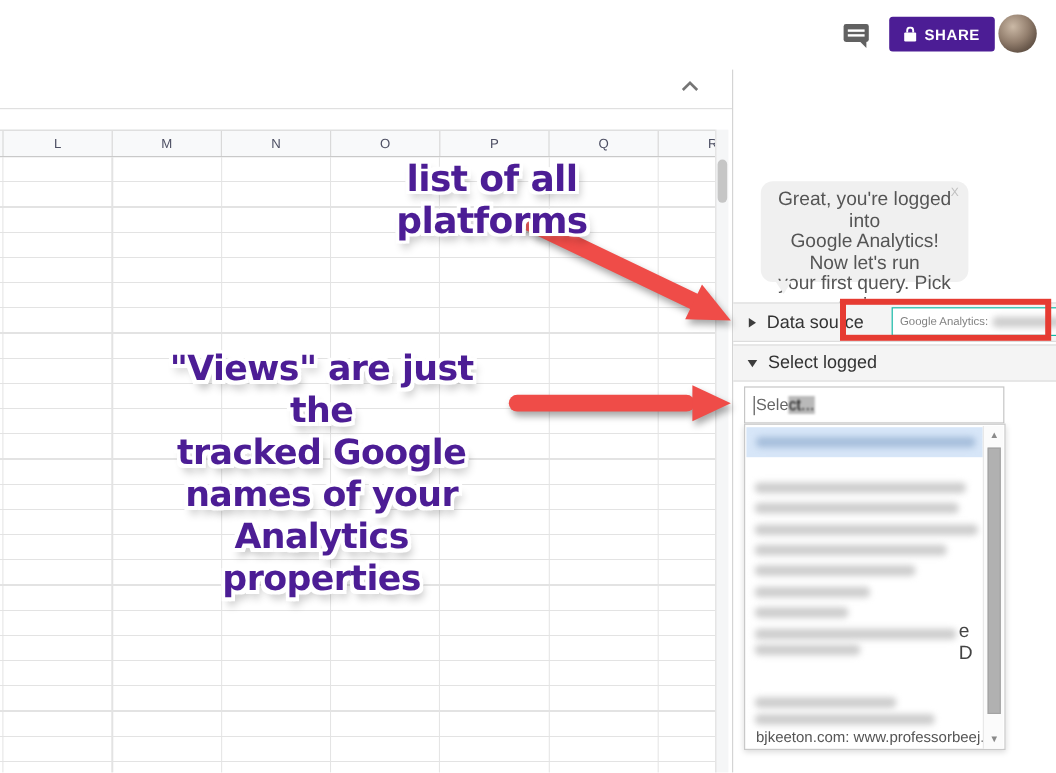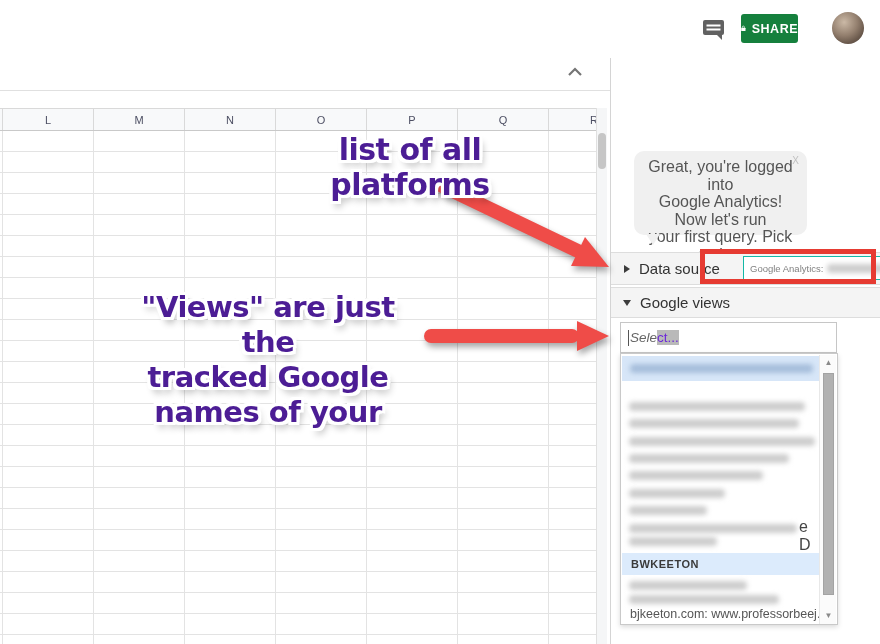--- a/index.html
+++ b/index.html
@@ -2,21 +2,21 @@
 <html><head>
 <meta charset="utf-8">
 <style>
   * { margin:0; padding:0; box-sizing:border-box; }
   body { font-family:"Liberation Sans", sans-serif; background:#fff; }
   .stage { position:relative; width:880px; height:644px; overflow:hidden; background:#fff; }
   .abs { position:absolute; }
 
   
   .comment-btn { left:701px; top:16px; width:26px; height:26px; }
-  .share-btn { left:741px; top:14px; width:57px; height:29px; background:#15803d; border-radius:3px;
+  .share-btn { left:741px; top:14px; width:88px; height:29px; background:#4c1d95; border-radius:3px;
     display:flex; align-items:center; justify-content:center; gap:6px; cursor:pointer; }
   .share-btn span { color:#fff; font-size:12.5px; font-weight:bold; letter-spacing:0.5px; }
   .avatar { left:832px; top:12px; width:32px; height:32px; border-radius:50%;
     background:radial-gradient(circle at 38% 32%, #cbb9a6, #937f6e 45%, #6b5a4d 70%, #473c33 100%); }
 
   
   .toolbar-sep { left:0; top:90px; width:610px; height:1px; background:#e0e0e0; }
   .chevron-btn { left:564px; top:62px; width:22px; height:20px; display:flex; align-items:center; justify-content:center; }
   .col-headers { left:0; top:108px; width:596px; height:23px; background:#f8f9fa;
     border-top:1px solid #d9d9d9; border-bottom:1px solid #c9c9c9; overflow:hidden; }
@@ -57,22 +57,22 @@
   .ds-value { left:743px; top:256px; width:166px; height:24px; background:#fff; border:1px solid #14b8a6;
     display:flex; align-items:center; padding:0 6px; gap:4px; overflow:hidden; }
   .ds-value .txt { font-size:9.5px; color:#828282; white-space:nowrap; }
   .blurblob { background:#cdcdcd; border-radius:4px; filter:blur(2.5px); height:9px; display:inline-block; }
   .ds-blob { width:58px; flex:none; }
   .red-frame { left:700px; top:249px; width:176px; height:35px; border:5px solid #e63b32; z-index:30; }
 
   .views-input { left:620px; top:322px; width:217px; height:31px; background:#fff; border:1px solid #c6c6c6;
     display:flex; align-items:center; padding-left:7px; }
   .caret { width:1px; height:16px; background:#555; margin-right:1px; }
-  .typed { font-size:13.5px; color:#666;font-style:italic; }
-  .completion { font-size:13.5px; color:#6d28d9; background:#b9b9b9; filter:blur(0.7px); padding:0 0; }
+  .typed { font-size:13.5px; color:#666; }
+  .completion { font-size:13.5px; color:#000000; background:#b9b9b9; filter:blur(0.7px); padding:0 0; }
 
   .dropdown { left:620px; top:353px; width:218px; height:272px; background:#fff; border:1px solid #c9c9c9;
     box-shadow:0 2px 5px rgba(0,0,0,0.15); z-index:20; }
   .dd-inner { position:absolute; left:0; top:0; width:199px; height:100%; overflow:hidden; }
   .opt-sel { position:absolute; left:1px; top:2px; width:197px; height:25px; background:#d7e6f8; }
   .opt-sel .blurblob { position:absolute; left:8px; top:8px; background:#a6bedb; }
   .opt { position:absolute; left:8px; height:12px; }
   .opt .blurblob { position:absolute; left:0; top:1px; }
   .partial-txt { position:absolute; font-size:16px; color:#444; }
   .dd-group { position:absolute; left:1px; width:198px; height:22px; background:#dcebfc;
@@ -150,21 +150,21 @@
   </div>
   <div class="abs ds-value">
     <span class="txt">Google Analytics:</span>
     <span class="blurblob ds-blob"></span>
     <span class="txt">mai...</span>
   </div>
   <div class="abs red-frame"></div>
 
   <div class="abs acc-row row-sv">
     <div class="tri-down"></div>
-    <div class="acc-label">Google views</div>
+    <div class="acc-label">Select logged</div>
   </div>
 
   <div class="abs views-input">
     <span class="caret"></span>
     <span class="typed">Sele</span>
     <span class="completion">ct...</span>
   </div>
 
   <div class="abs dropdown">
     <div class="dd-inner">
@@ -192,41 +192,41 @@
       <div class="opt" style="top:151px;">
           <span class="blurblob" style="width:78px;"></span>
         </div>
       <div class="opt" style="top:169px;">
           <span class="blurblob" style="width:168px;"></span>
         </div>
       <span class="partial-txt" style="left:178px; top:164px;">e D</span>
       <div class="opt" style="top:182px;">
           <span class="blurblob" style="width:88px;"></span>
         </div>
-      <div class="dd-group" style="top:199px;">BWKEETON</div>
       <div class="opt" style="top:226px;">
           <span class="blurblob" style="width:118px;"></span>
         </div>
       <div class="opt" style="top:240px;">
           <span class="blurblob" style="width:150px;"></span>
         </div>
       <div class="dd-last" style="top:253px;">bjkeeton.com: www.professorbeej.com</div>
     </div>
     <div class="dd-scroll">
       <div class="dd-arrow up">▲</div>
       <div class="dd-thumb"></div>
       <div class="dd-arrow down">▼</div>
     </div>
   </div>
 
   <div class="abs anno anno-platforms">list of all platforms</div>
   <div class="abs anno anno-views">
       <div class="views-line">"Views" are just the</div>
       <div class="views-line">tracked Google</div>
       <div class="views-line">names of your</div>
+      <div class="views-line">Analytics properties</div>
     </div>
 
   <svg class="abs arrows" width="880" height="644" viewBox="0 0 880 644">
     <g fill="#ef4c48" style="filter:drop-shadow(2px 4px 3px rgba(0,0,0,0.35));">
       <g>
         <line x1="436" y1="183" x2="580" y2="252" stroke="#ef4c48" stroke-width="14" stroke-linecap="round"></line>
         <polygon points="609,267 571,266 585,237"></polygon>
       </g>
       <g>
         <rect x="424" y="329" width="155" height="14" rx="7"></rect>

